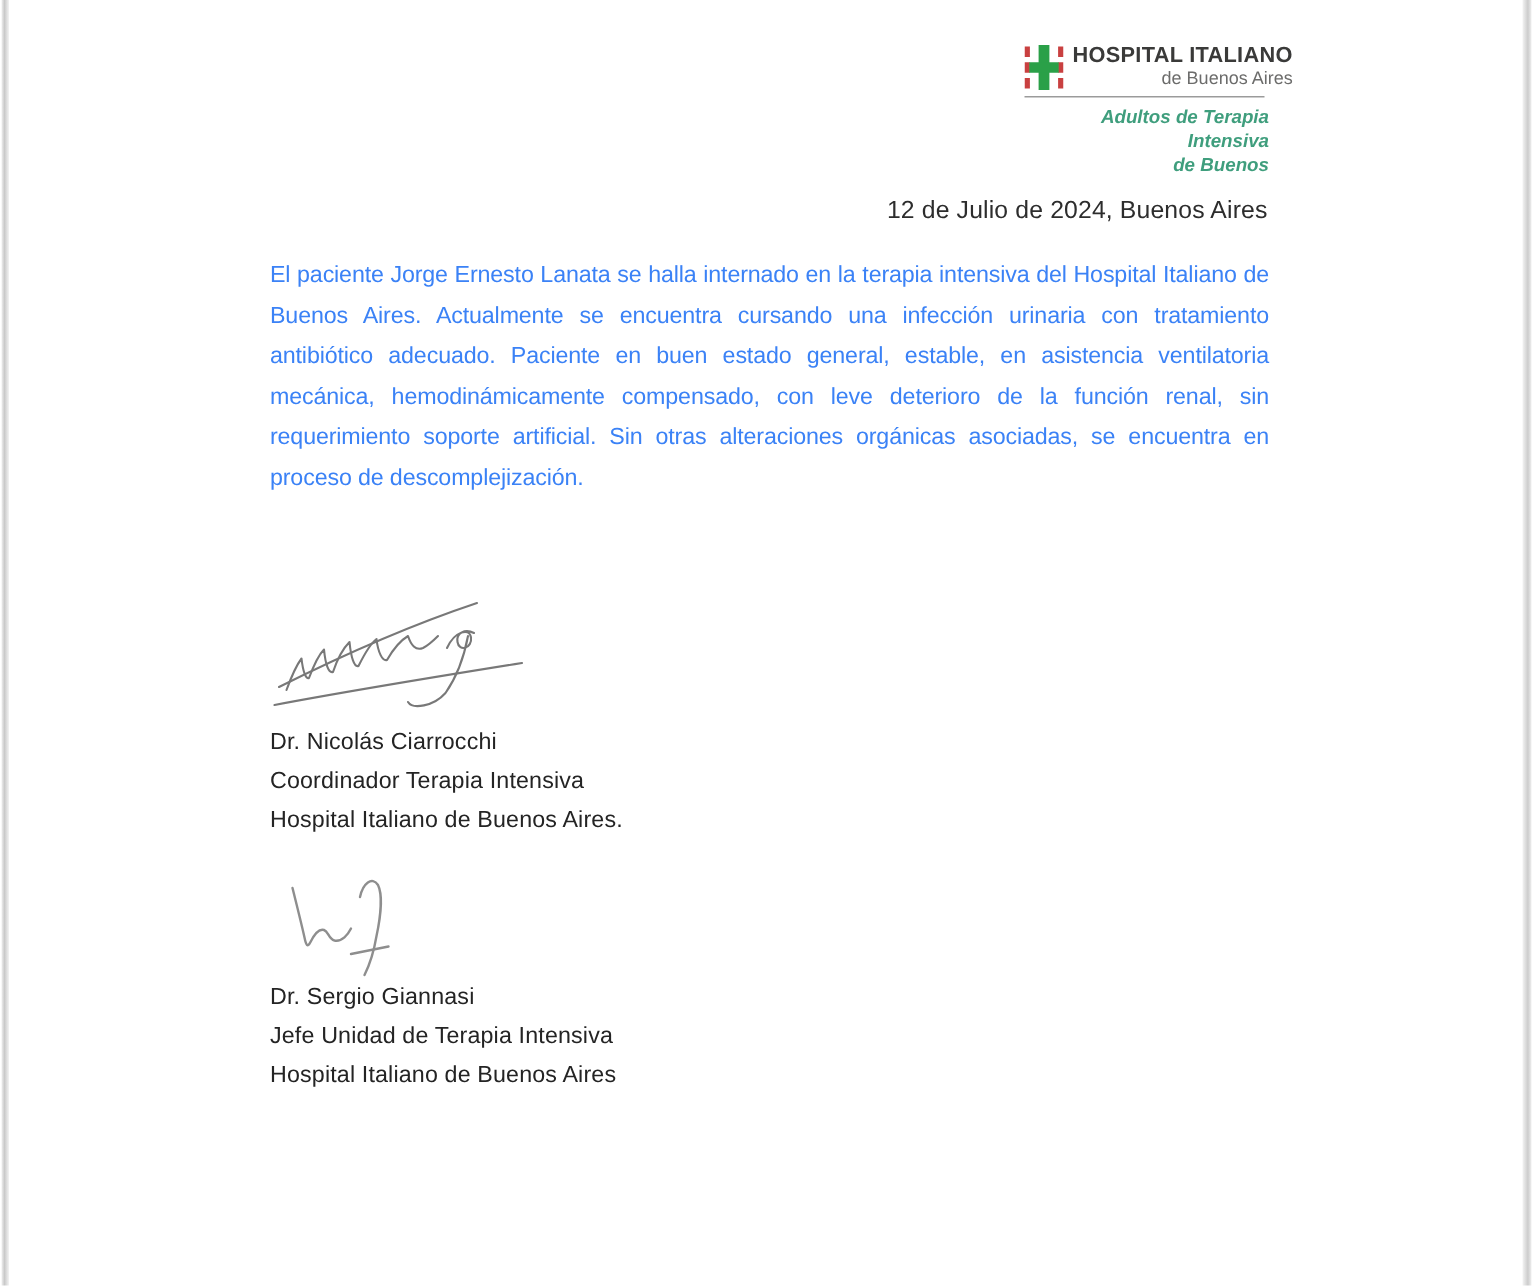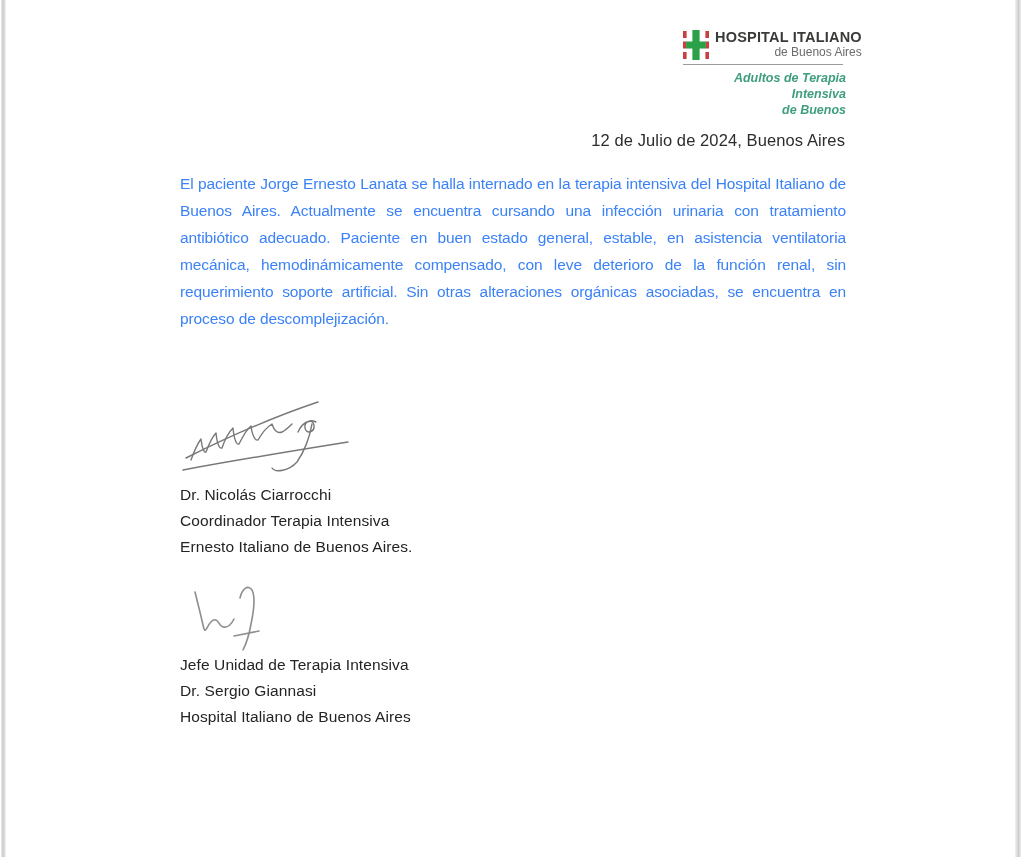--- a/index.html
+++ b/index.html
@@ -91,28 +91,28 @@
     <path d="M10 64 C 50 44 100 22 142 8"></path>
     <path d="M7 76 C 60 66 122 56 172 48"></path>
     <path d="M15 66 C19 55 22 49 25 45 C26 54 28 59 30 58 C33 50 36 43 40 39 C41 49 43 55 46 54 C49 45 53 38 57 34 C58 44 60 51 63 50 C67 42 71 35 75 32 C76 41 79 47 82 46 C86 39 91 33 96 30 C98 36 101 40 106 38 C110 36 113 33 116 30"></path>
     <path d="M122 38 C127 27 137 24 138 31 C139 38 130 41 129 34 C128 28 134 25 140 28"></path>
     <path d="M136 30 C133 46 128 58 121 68 C113 77 99 79 96 74"></path>
   </svg>
 
   <div class="sigblock sigblock-1">
     <div>Dr. Nicolás Ciarrocchi</div>
     <div>Coordinador Terapia Intensiva</div>
-    <div>Ernesto Italiano de Buenos Aires.</div>
+    <div>Hospital Italiano de Buenos Aires.</div>
   </div>
 
   <svg class="sig sig2" width="80" height="74" viewBox="0 0 80 74" aria-hidden="true">
     <path d="M7 12 C10 24 13 36 15 45 C16 50 17 52 19 48 C22 42 25 39 28 40 C31 41 31 46 35 47 C40 48 44 43 46 39"></path>
     <path d="M52 18 C54 9 60 4 64 10 C67 16 66 30 63 44 C61 56 58 64 55 70"></path>
     <path d="M46 56 L71 51"></path>
   </svg>
 
   <div class="sigblock sigblock-2">
+    <div>Dr. Sergio Giannasi</div>
     <div>Jefe Unidad de Terapia Intensiva</div>
-    <div>Dr. Sergio Giannasi</div>
     <div>Hospital Italiano de Buenos Aires</div>
   </div>
 
 </div>
 
 </body></html>

